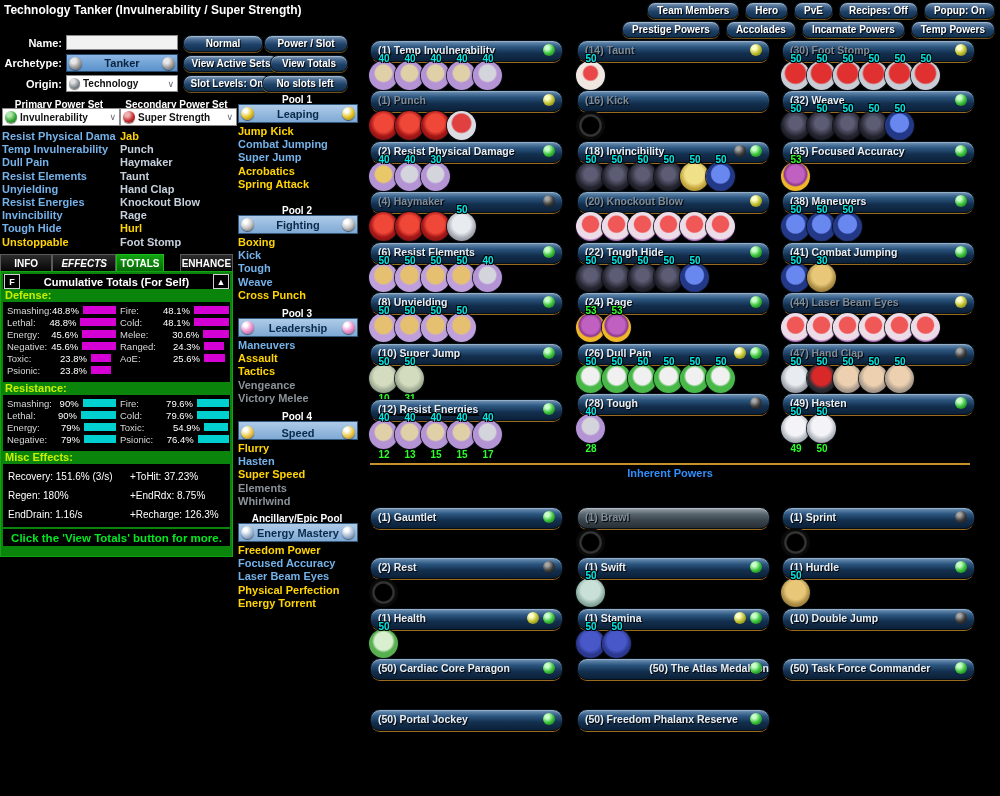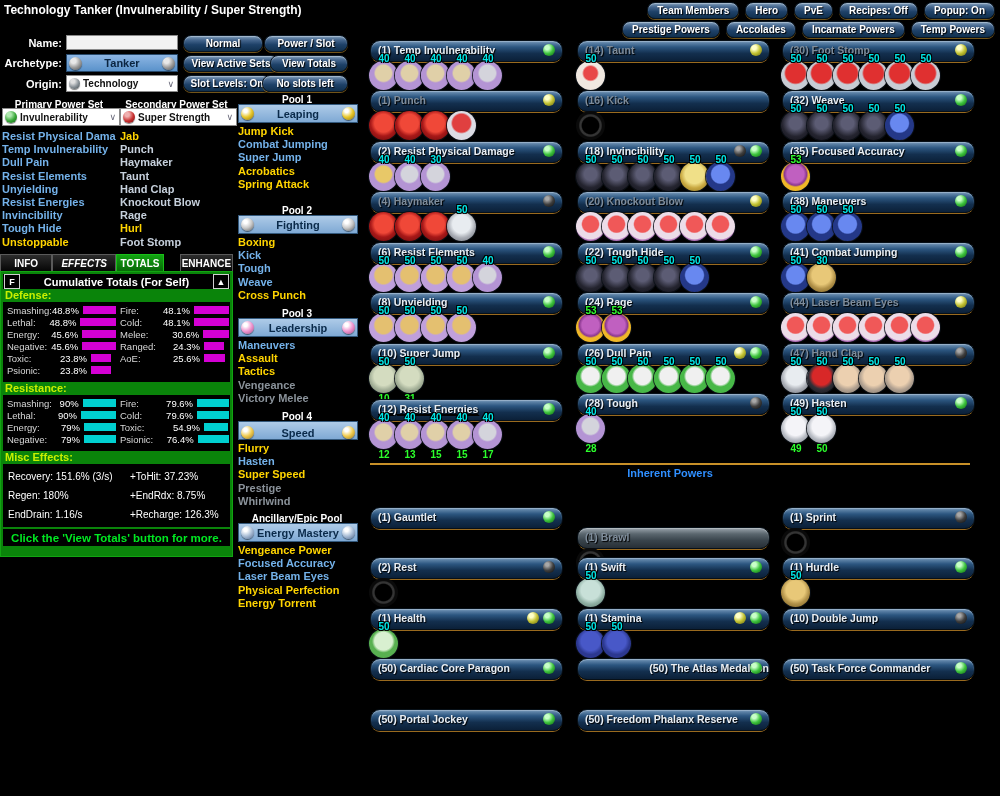--- a/index.html
+++ b/index.html
@@ -233,31 +233,31 @@
       <div class="caption" style="left: 238px; top: 411px; width: 118px;">Pool 4</div>
       <div class="poolhdr" style="left: 238px; top: 421px; width: 114px; align-items: flex-end;">
         <span class="poolorb" style="background: radial-gradient(circle at 35% 30%, rgb(255, 255, 255) 0px, rgb(255, 255, 255) 14%, rgb(240, 204, 80) 50%, rgb(150, 112, 28) 100%);"></span>
         <span class="pname">Speed</span>
         <span class="poolorb" style="background: radial-gradient(circle at 35% 30%, rgb(255, 255, 255) 0px, rgb(255, 255, 255) 14%, rgb(240, 204, 80) 50%, rgb(150, 112, 28) 100%);"></span>
       </div>
       <div class="pslist" style="left: 238px; top: 442px; width: 118px;">
         <div class="psitem c-avail">Flurry</div>
         <div class="psitem c-taken">Hasten</div>
         <div class="psitem c-avail">Super Speed</div>
-        <div class="psitem c-locked">Prestige</div>
+        <div class="psitem c-locked">Elements</div>
         <div class="psitem c-locked">Whirlwind</div>
       </div>
       <div class="caption" style="left: 238px; top: 513px; width: 118px;">Ancillary/Epic Pool</div>
       <div class="poolhdr" style="left: 238px; top: 523px; width: 114px;">
         <span class="poolorb" style="background: radial-gradient(circle at 35% 30%, rgb(255, 255, 255) 0px, rgb(255, 255, 255) 14%, rgb(172, 192, 216) 50%, rgb(80, 100, 136) 100%);"></span>
         <span class="pname">Energy Mastery</span>
         <span class="poolorb" style="background: radial-gradient(circle at 35% 30%, rgb(255, 255, 255) 0px, rgb(255, 255, 255) 14%, rgb(172, 192, 216) 50%, rgb(80, 100, 136) 100%);"></span>
       </div>
       <div class="pslist" style="left: 238px; top: 544px; width: 118px;">
-        <div class="psitem c-avail">Vengeance Power</div>
+        <div class="psitem c-avail">Freedom Power</div>
         <div class="psitem c-taken">Focused Accuracy</div>
         <div class="psitem c-taken">Laser Beam Eyes</div>
         <div class="psitem c-avail">Physical Perfection</div>
         <div class="psitem c-avail">Energy Torrent</div>
       </div>
     </div>
 
   <div id="tabs">
       <div class="tab" style="width: 56px;">INFO</div>
       <div class="tab" style="width: 69px; font-style: italic;">EFFECTS</div>
@@ -1020,21 +1020,21 @@
             <span class="slvl">50</span>
           </span>
         </div>
       </div>
       <div class="pcell" style="left: 370px; top: 507px; height: 22px;">
         <div class="pbar">
           <span class="ptitle">(1) Gauntlet</span>
           <span class="led led-g" style="right: 7px;"></span>
         </div>
       </div>
-      <div class="pcell" style="left: 577px; top: 507px; margin-top: 20px;">
+      <div class="pcell" style="left: 577px; top: 507px;">
         <div class="pbar pbar-grey">
           <span class="ptitle ptitle-grey">(1) Brawl</span>
         </div>
         <div class="slots">
           <span class="slot">
             <span class="sico t-empty"></span>
             <span class="slvl">1</span>
           </span>
         </div>
       </div>

